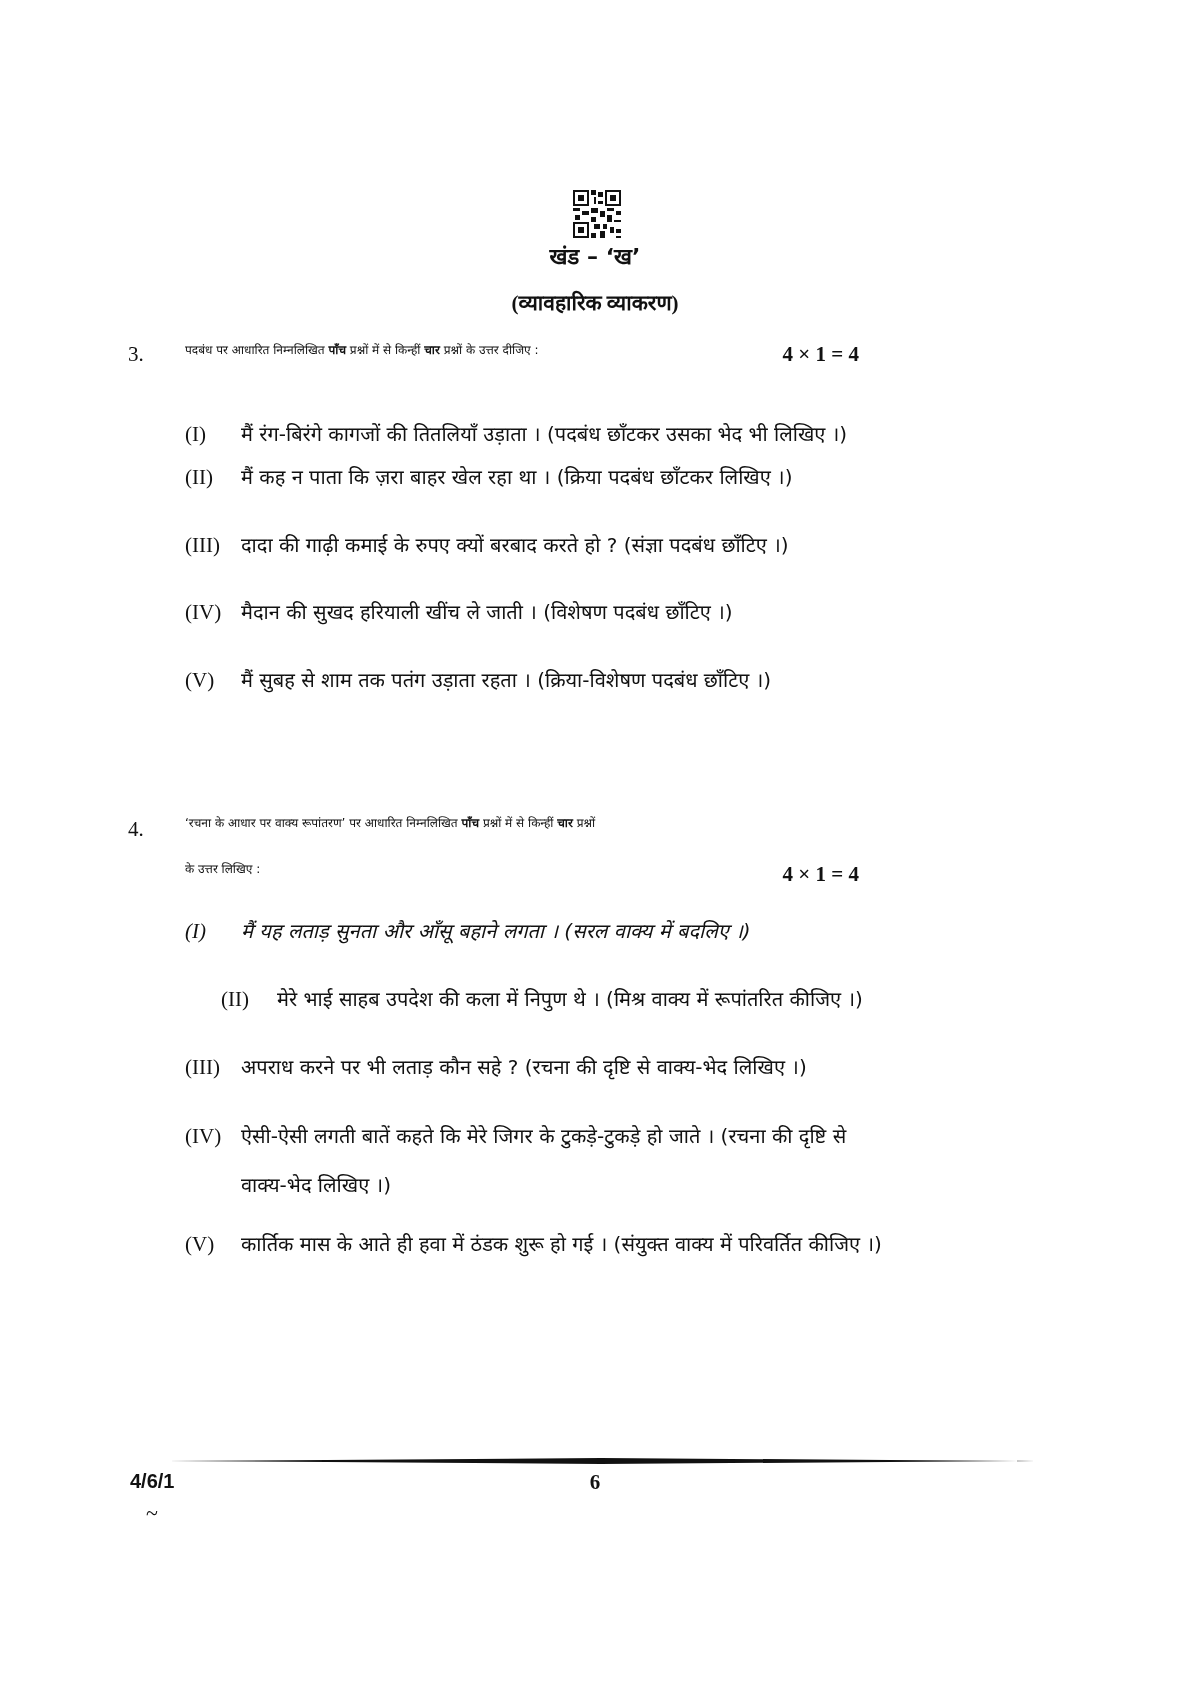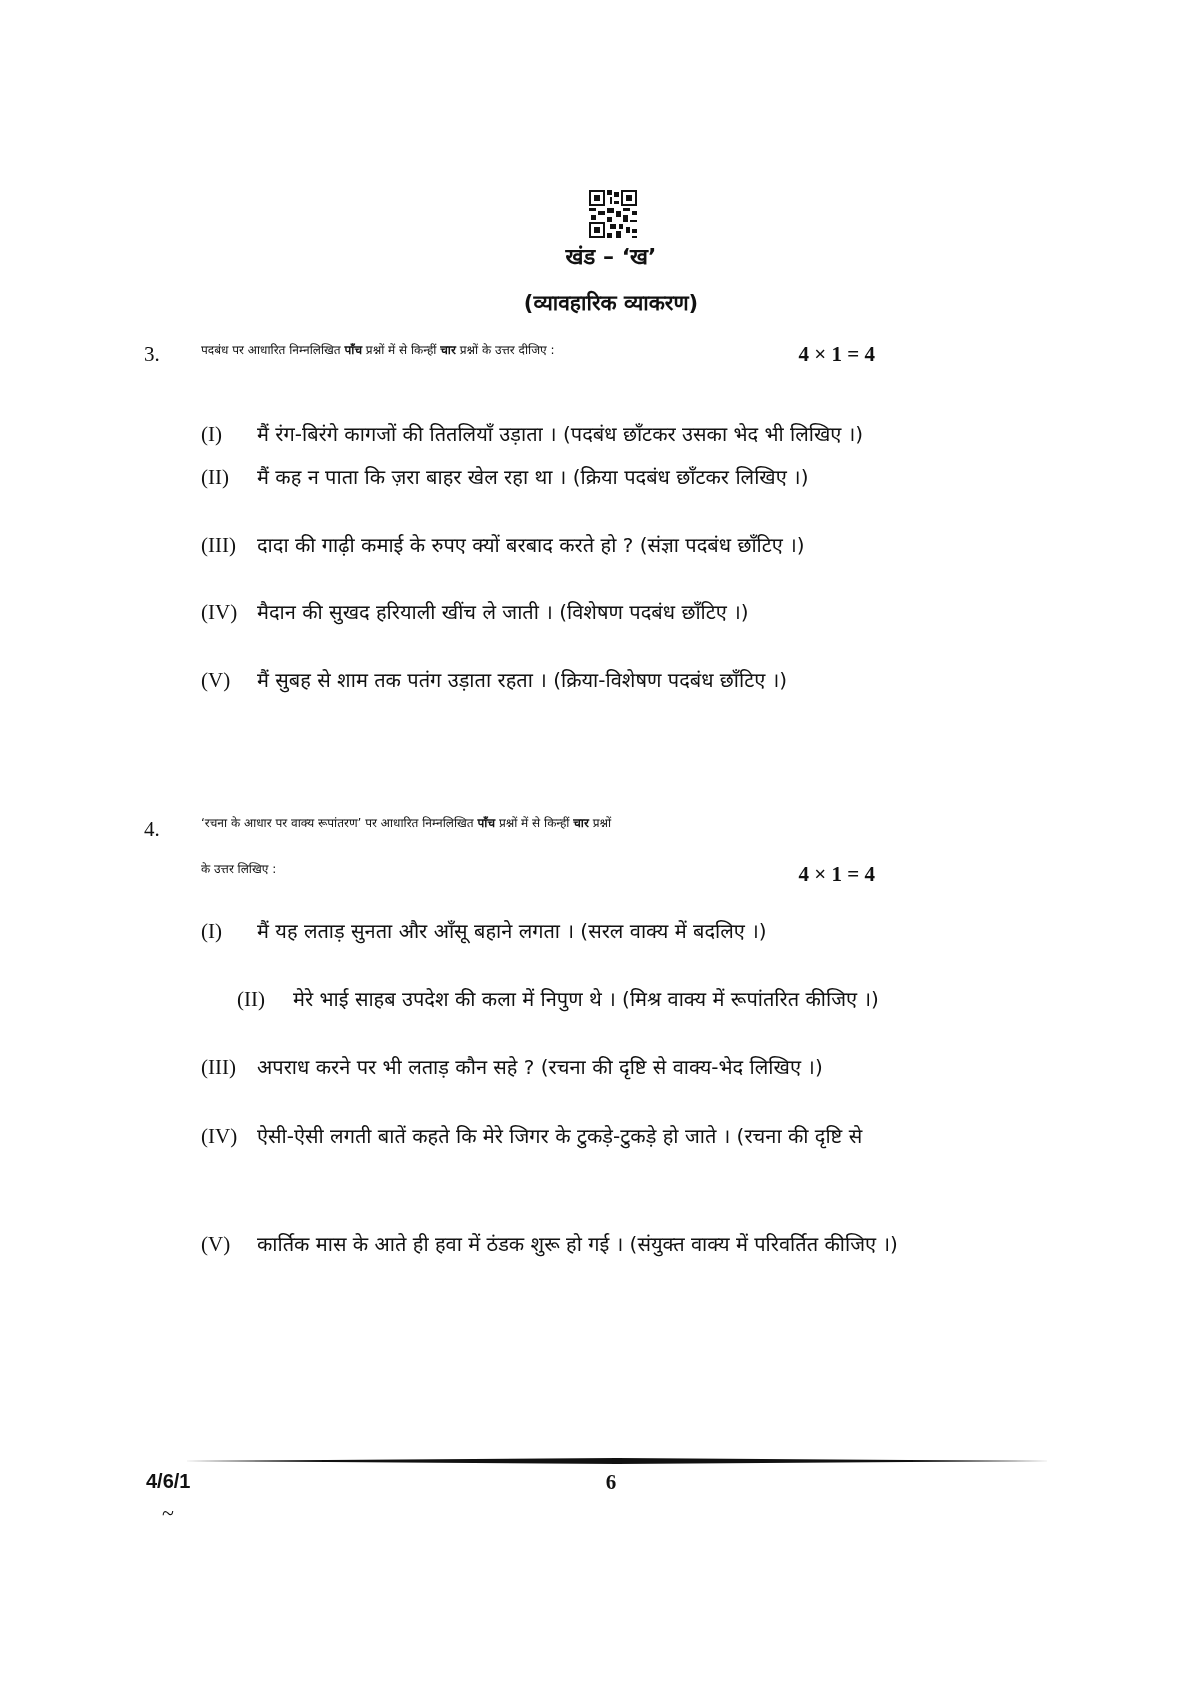--- a/index.html
+++ b/index.html
@@ -10,21 +10,21 @@
     body {
       width: 1190px;
       height: 1683px;
       position: relative;
       overflow: hidden;
       color: #111111;
       font-family: "DejaVu Sans", "Liberation Sans", sans-serif;
     }
     .page {
       position: absolute;
-      left: 16px; top: 0;
+      left: 0; top: 0;
       width: 987px; height: 1683px;
     }
     .qr {
       position: absolute;
       left: 573px; top: 190px;
       width: 48px; height: 48px;
     }
     .section-title {
       position: absolute;
       left: 0; width: 1190px;
@@ -33,20 +33,21 @@
       font-size: 22px;
       font-weight: bold;
     }
     .section-subtitle {
       position: absolute;
       left: 0; width: 1190px;
       top: 288px;
       text-align: center;
       font-size: 21px;
       font-weight: bold;
+      font-family: Liberation Serif, serif;
     }
     .q-num {
       position: absolute;
       left: 128px;
       font-family: "Liberation Serif", "DejaVu Serif", serif;
       font-size: 21px;
     }
     .q-text {
       position: absolute;
       left: 185px;
@@ -174,31 +175,32 @@
   </div>
 
   <div>
     <div class="q-num" style="top:817px;">4.</div>
     <div class="q-text" style="top:814px;text-align:right;">
       <span>‘रचना के आधार पर वाक्य रूपांतरण’ पर आधारित निम्नलिखित </span><b>पाँच</b><span> प्रश्नों में से किन्हीं </span><b>चार</b><span> प्रश्नों</span>
     </div>
     <div class="q-text" style="top:860px;">के उत्तर लिखिए :</div>
     <div class="marks" style="top:862px;">4 × 1 = 4</div>
 
-    <div class="sub" style="top:917px;">
+    <div class="sub" style="top:917px;font-style:italic;">
       <span class="roman">(I)</span><span>मैं यह लताड़ सुनता और आँसू बहाने लगता । (सरल वाक्य में बदलिए ।)</span>
     </div>
     <div class="sub" style="top:985px;margin-left:36px;">
       <span class="roman">(II)</span><span>मेरे भाई साहब उपदेश की कला में निपुण थे । (मिश्र वाक्य में रूपांतरित कीजिए ।)</span>
     </div>
     <div class="sub" style="top:1053px;">
       <span class="roman">(III)</span><span>अपराध करने पर भी लताड़ कौन सहे ?  (रचना की दृष्टि से वाक्य-भेद लिखिए ।)</span>
     </div>
     <div class="sub" style="top:1122px;">
       <span class="roman">(IV)</span><span>ऐसी-ऐसी लगती बातें कहते कि मेरे जिगर के टुकड़े-टुकड़े हो जाते । (रचना की दृष्टि से</span>
+      <span class="cont">वाक्य-भेद लिखिए ।)</span>
     </div>
     <div class="sub" style="top:1230px;">
       <span class="roman">(V)</span><span>कार्तिक मास के आते ही हवा में ठंडक शुरू हो गई । (संयुक्त वाक्य में परिवर्तित कीजिए ।)</span>
     </div>
   </div>
 
   <svg class="footer-rule" viewBox="0 0 868 6" preserveAspectRatio="none">
     <polygon points="0,3 434,0 868,3 434,6" fill="#111"></polygon>
   </svg>
   <div class="footer-code">4/6/1</div>

